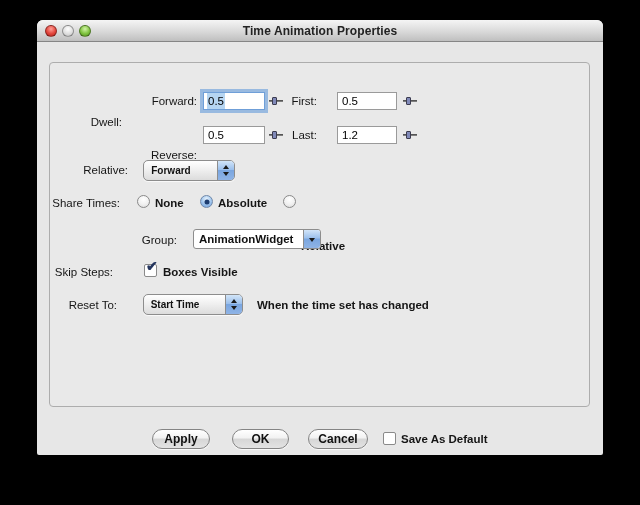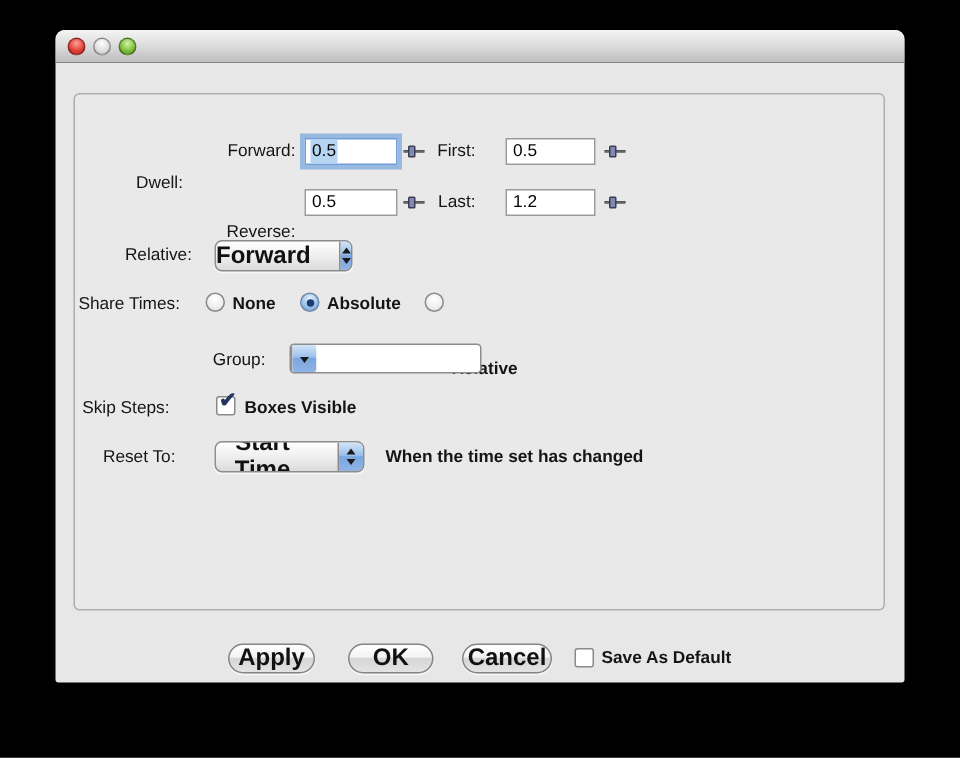--- a/index.html
+++ b/index.html
@@ -55,21 +55,21 @@
   .slider-icon { position:absolute; width:14px; height:10px; }
   .slider-icon .track { position:absolute; left:0; right:0; top:4px; height:2px; background:#7d7d7d; border-top:1px solid #555; }
   .slider-icon .thumb { position:absolute; left:3px; top:1px; width:5px; height:8px; background:#8089b8; border:1px solid #3c3c50; border-radius:1px; }
 
   .popup {
     position:absolute; height:21px; border:1px solid #8d8d8d; border-radius:5px;
     background:linear-gradient(#ffffff 0%, #f0f0f0 45%, #dcdcdc 100%);
     box-shadow:0 1px 1px rgba(255,255,255,.8);
     display:flex; align-items:center; overflow:hidden;
   }
-  .popup .ptext { flex:1; text-align:center; font-size:16px; font-weight:600; color:#111; padding-right:19px; }
+  .popup .ptext { flex:1; text-align:center; font-size:10px; font-weight:600; color:#111; padding-right:19px; }
   .popup .pbtn {
     width:17px; height:100%;
     background:linear-gradient(#d2e5f8 0%, #9cc0ec 45%, #7aa6e0 50%, #8fb4e6 100%);
     border-left:1px solid #8d8d8d; position:relative;
   }
   .arrow-up, .arrow-down { position:absolute; left:50%; transform:translateX(-50%); width:0; height:0; }
   .arrow-up   { top:4px;  border-left:3.5px solid transparent; border-right:3.5px solid transparent; border-bottom:4px solid #1a1a1a; }
   .arrow-down { bottom:4px; border-left:3.5px solid transparent; border-right:3.5px solid transparent; border-top:4px solid #1a1a1a; }
 
   .combo {
@@ -102,33 +102,34 @@
     position:absolute; width:13px; height:13px; background:#fff;
     border:1px solid #8a8a8a; border-radius:2px;
   }
   .checkbox .check {
     position:absolute; left:1px; top:-6px; font-size:14px; font-weight:700; color:#24355e; line-height:14px;
   }
 
   .pill-btn {
     position:absolute; height:20px; border:1px solid #848484; border-radius:10px;
     background:linear-gradient(#ffffff 0%, #f2f2f2 45%, #d6d6d6 50%, #e3e3e3 100%);
-    font-size:16px; font-weight:600; color:#111; text-align:center; line-height:18px;
+    font-size:12px; font-weight:600; color:#111; text-align:center; line-height:18px;
     box-shadow:0 1px 1px rgba(255,255,255,.8);
   }
 </style>
 </head>
 <body>
 
 <div class="window">
 
   <div class="titlebar">
     <span class="tl tl-red"></span>
     <span class="tl tl-gray"></span>
     <span class="tl tl-green"></span>
+    <div class="title">Time Animation Properties</div>
   </div>
 
   <div class="groupbox"></div>
 
 
   <div class="label" style="left:35px; top:96px; width:50px;">Dwell:</div>
 
   <div class="label" style="left:100px; top:75px; width:60px;">Forward:</div>
   <div class="field focused" style="left:166px; top:72px; width:62px;">
     <span class="val">0.5</span>
@@ -177,20 +178,21 @@
   <div class="label" style="left:3px; top:177px; width:80px;">Share Times:</div>
   <span class="radio" style="left:100px; top:175px;"></span>
   <div class="ltext" style="left:118px; top:177px; font-weight:700;">None</div>
   <span class="radio selected" style="left:163px; top:175px;"></span>
   <div class="ltext" style="left:181px; top:177px; font-weight:600;">Absolute</div>
   <span class="radio" style="left:246px; top:175px;"></span>
   <div class="ltext" style="left:264px; top:177px; font-weight:600;margin-top:43px;">Relative</div>
 
   <div class="label" style="left:90px; top:214px; width:50px;">Group:</div>
   <div class="combo" style="left:156px; top:209px; width:128px;">
+    <span class="ctext">AnimationWidget</span>
     <span class="cbtn">
       <span class="arrow-down"></span>
     </span>
   </div>
 
   <div class="label" style="left:0px; top:246px; width:76px;">Skip Steps:</div>
   <span class="checkbox" style="left:107px; top:244px;">
     <span class="check">✔</span>
   </span>
   <div class="ltext" style="left:126px; top:246px; font-weight:600;">Boxes Visible</div>

